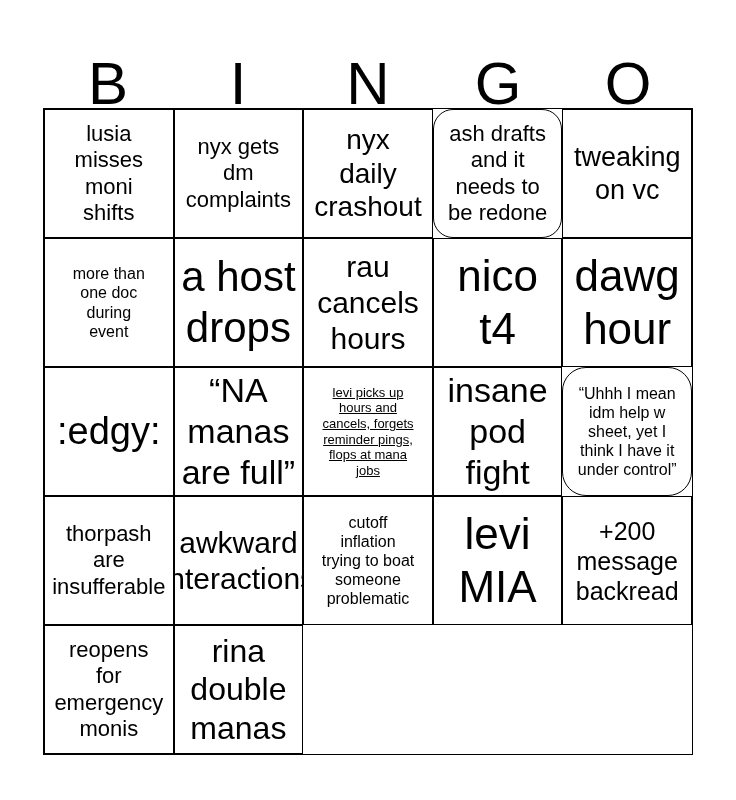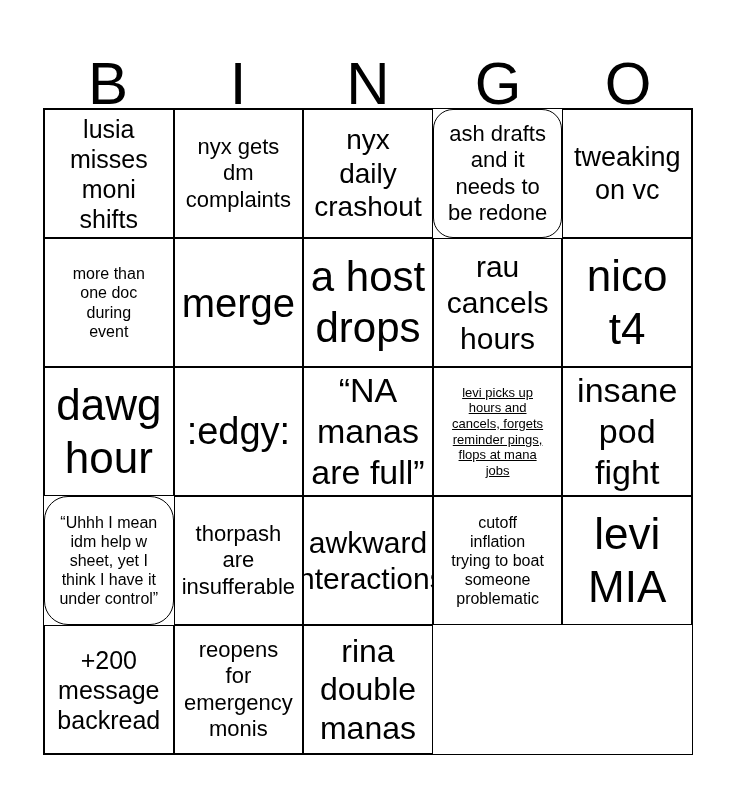--- a/index.html
+++ b/index.html
@@ -60,41 +60,40 @@
 
 <div class="card">
   <div class="title-row">
       <div class="title-letter">B</div>
       <div class="title-letter">I</div>
       <div class="title-letter">N</div>
       <div class="title-letter">G</div>
       <div class="title-letter">O</div>
     </div>
   <div class="grid">
-      <div class="cell" style="font-size: 25px;">lusia
+      <div class="cell" style="font-size: 22px;">lusia
 misses
 moni
 shifts</div>
       <div class="cell" style="font-size: 22px;">nyx gets
 dm
 complaints</div>
       <div class="cell" style="font-size: 28px;">nyx
 daily
 crashout</div>
       <div class="cell" style="font-size: 22px; border-radius: 20px;">ash drafts
 and it
 needs to
 be redone</div>
       <div class="cell" style="font-size: 27px;">tweaking
 on vc</div>
       <div class="cell" style="font-size: 16px;">more than
 one doc
 during
 event</div>
-      <div class="cell" style="font-size: 40px;">merge</div>
       <div class="cell" style="font-size: 42px;">a host
 drops</div>
       <div class="cell" style="font-size: 30px;">rau
 cancels
 hours</div>
       <div class="cell" style="font-size: 44px;">nico
 t4</div>
       <div class="cell" style="font-size: 44px;">dawg
 hour</div>
       <div class="cell" style="font-size: 38px;">:edgy:</div>

